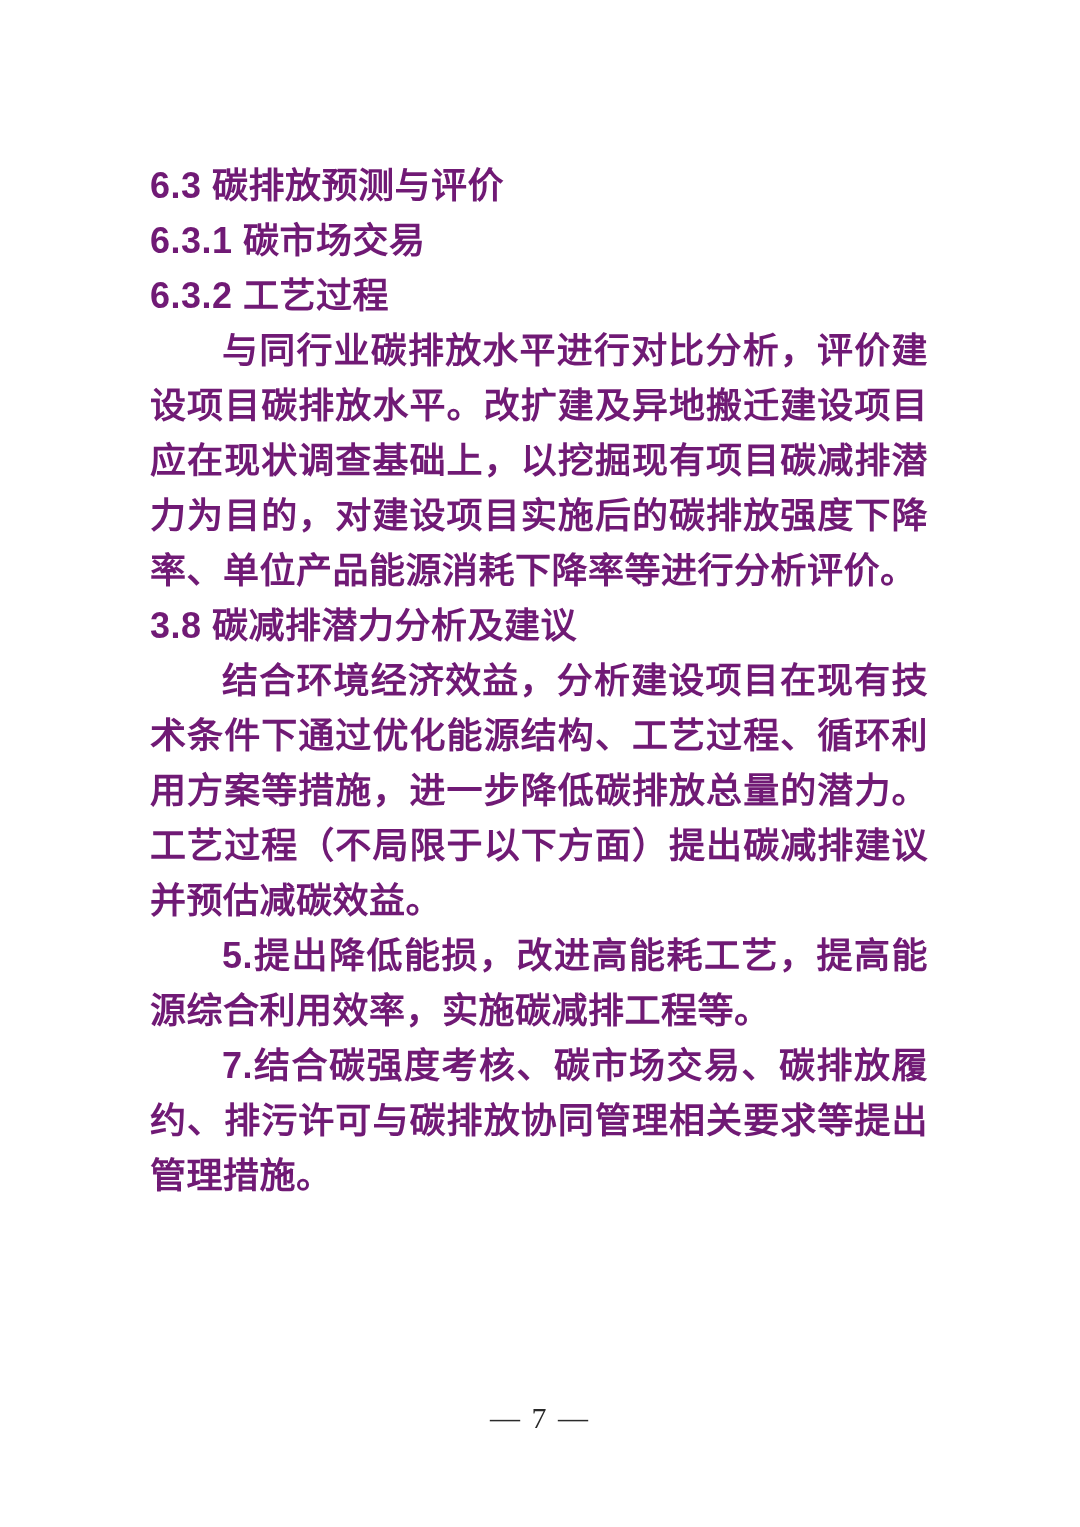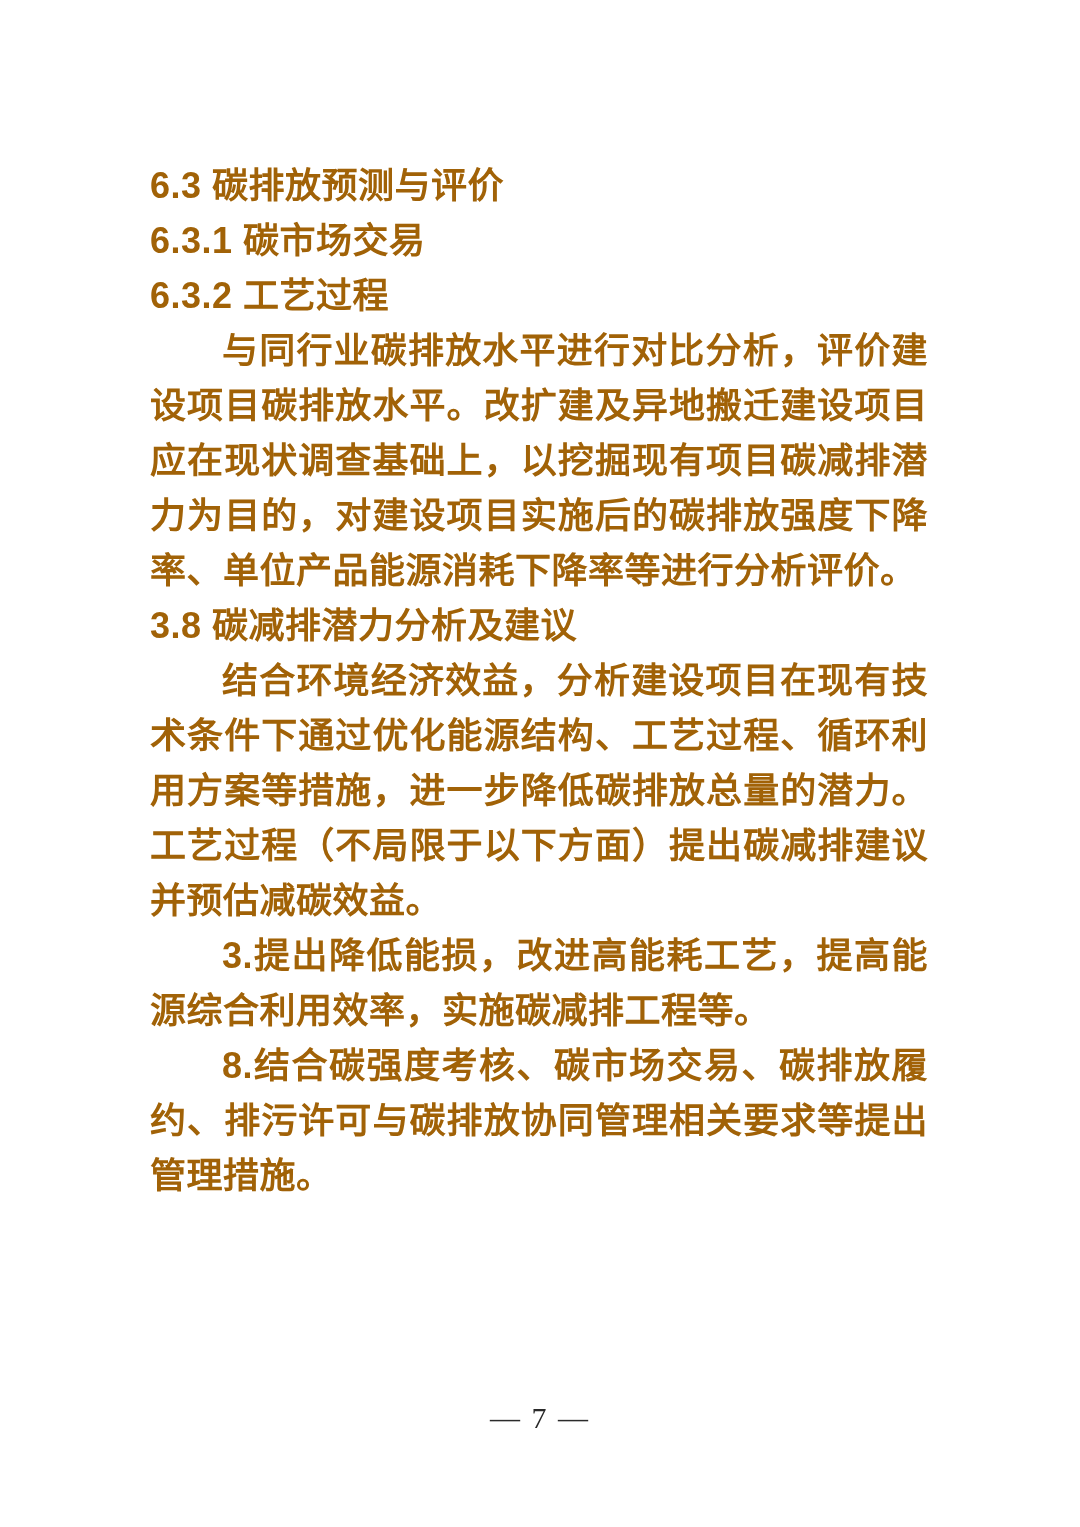--- a/index.html
+++ b/index.html
@@ -19,21 +19,21 @@
     position: absolute;
     left: 150px;
     top: 158px;
     width: 778px;
   }
   .block {
     margin: 0;
     padding: 0;
     font-size: 36px;
     line-height: 55px;
-    color: #a16207;
+    color: #701a75;
     font-weight: 700;
     letter-spacing: 0.5px;
   }
   .heading {
     text-align: left;
     white-space: nowrap;
   }
   .para {
     text-indent: 2em;
     text-align: justify;
@@ -57,18 +57,18 @@
 <body>
 
 <div class="page">
   <div class="content">
     <h2 class="block heading">6.3 碳排放预测与评价</h2>
     <h3 class="block heading">6.3.1 碳市场交易</h3>
     <h3 class="block heading">6.3.2 工艺过程</h3>
     <p class="block para">与同行业碳排放水平进行对比分析，评价建设项目碳排放水平。改扩建及异地搬迁建设项目应在现状调查基础上，以挖掘现有项目碳减排潜力为目的，对建设项目实施后的碳排放强度下降率、单位产品能源消耗下降率等进行分析评价。</p>
     <h2 class="block heading">3.8 碳减排潜力分析及建议</h2>
     <p class="block para">结合环境经济效益，分析建设项目在现有技术条件下通过优化能源结构、工艺过程、循环利用方案等措施，进一步降低碳排放总量的潜力。工艺过程（不局限于以下方面）提出碳减排建议并预估减碳效益。</p>
-    <p class="block para">3.提出降低能损，改进高能耗工艺，提高能源综合利用效率，实施碳减排工程等。</p>
-    <p class="block para">8.结合碳强度考核、碳市场交易、碳排放履约、排污许可与碳排放协同管理相关要求等提出管理措施。</p>
+    <p class="block para">5.提出降低能损，改进高能耗工艺，提高能源综合利用效率，实施碳减排工程等。</p>
+    <p class="block para">7.结合碳强度考核、碳市场交易、碳排放履约、排污许可与碳排放协同管理相关要求等提出管理措施。</p>
   </div>
 
   <div class="footer">— 7 —</div>
 </div>
 
 </body></html>

